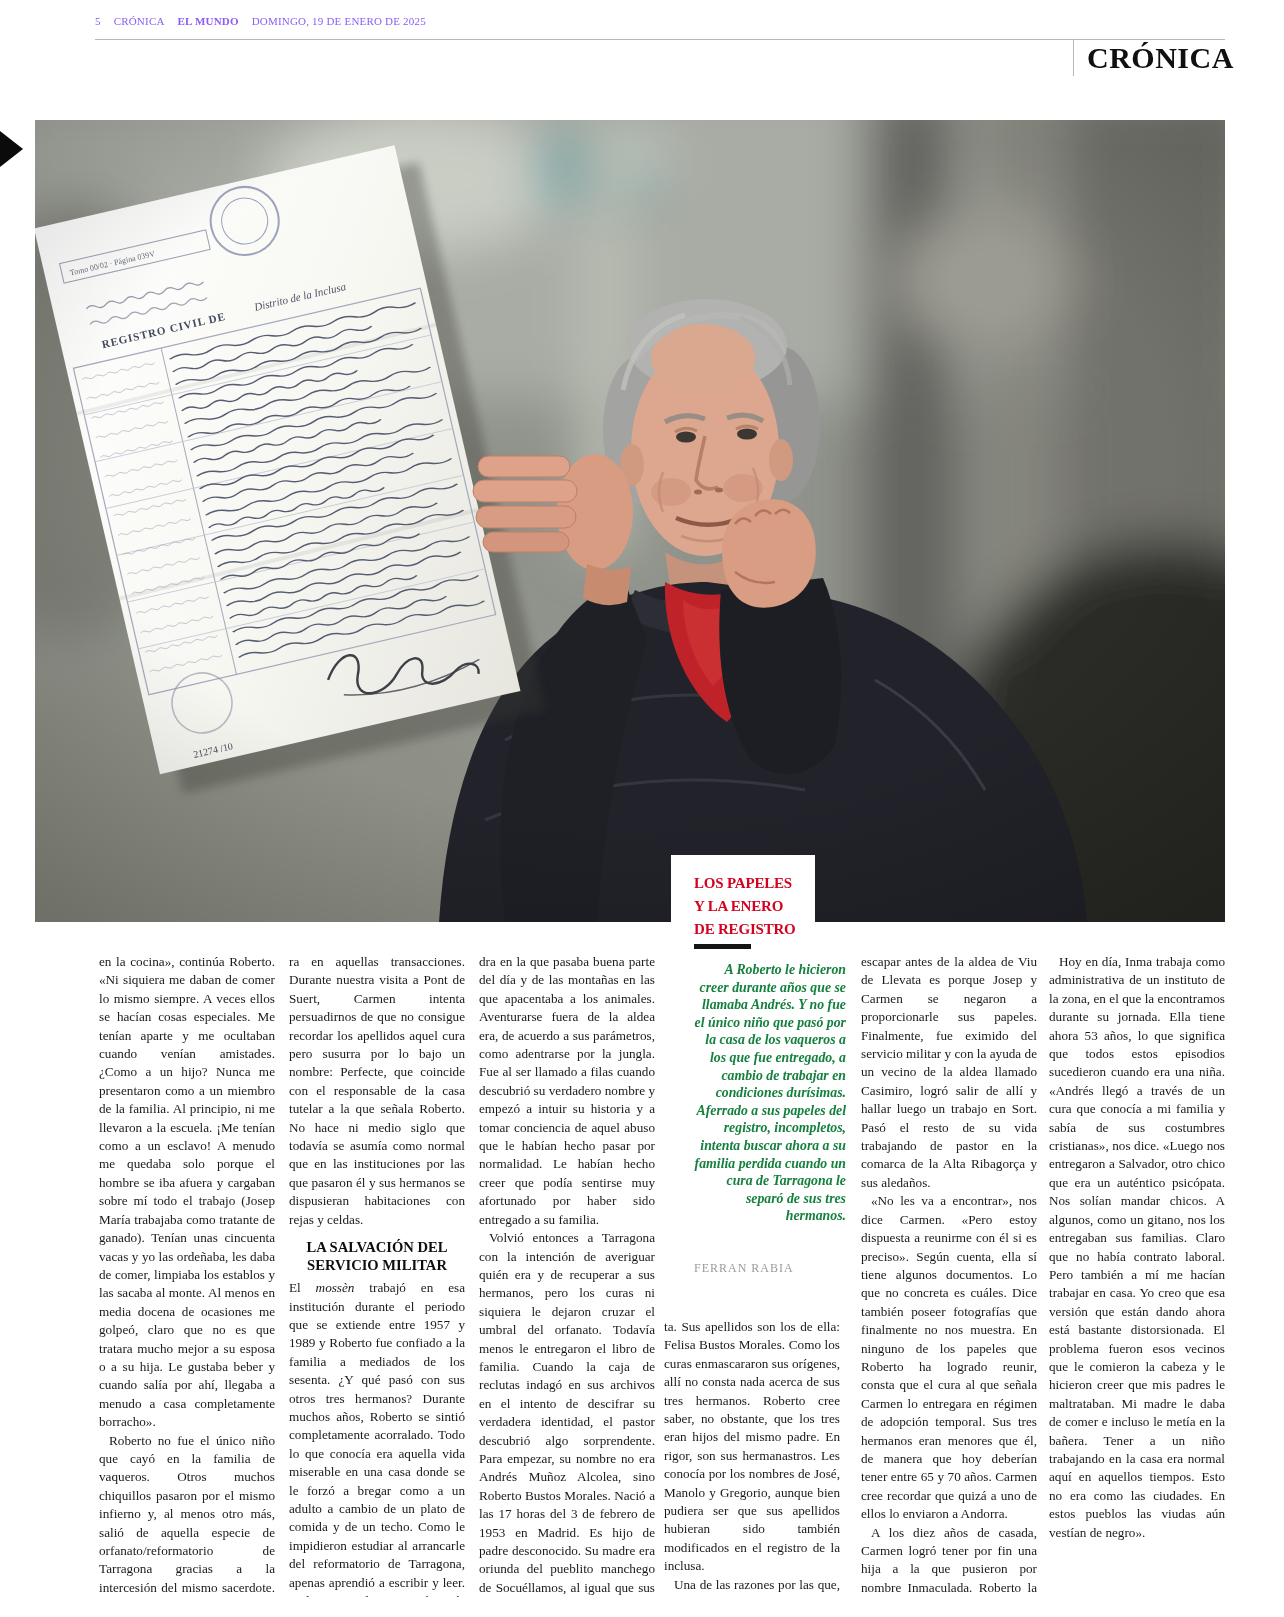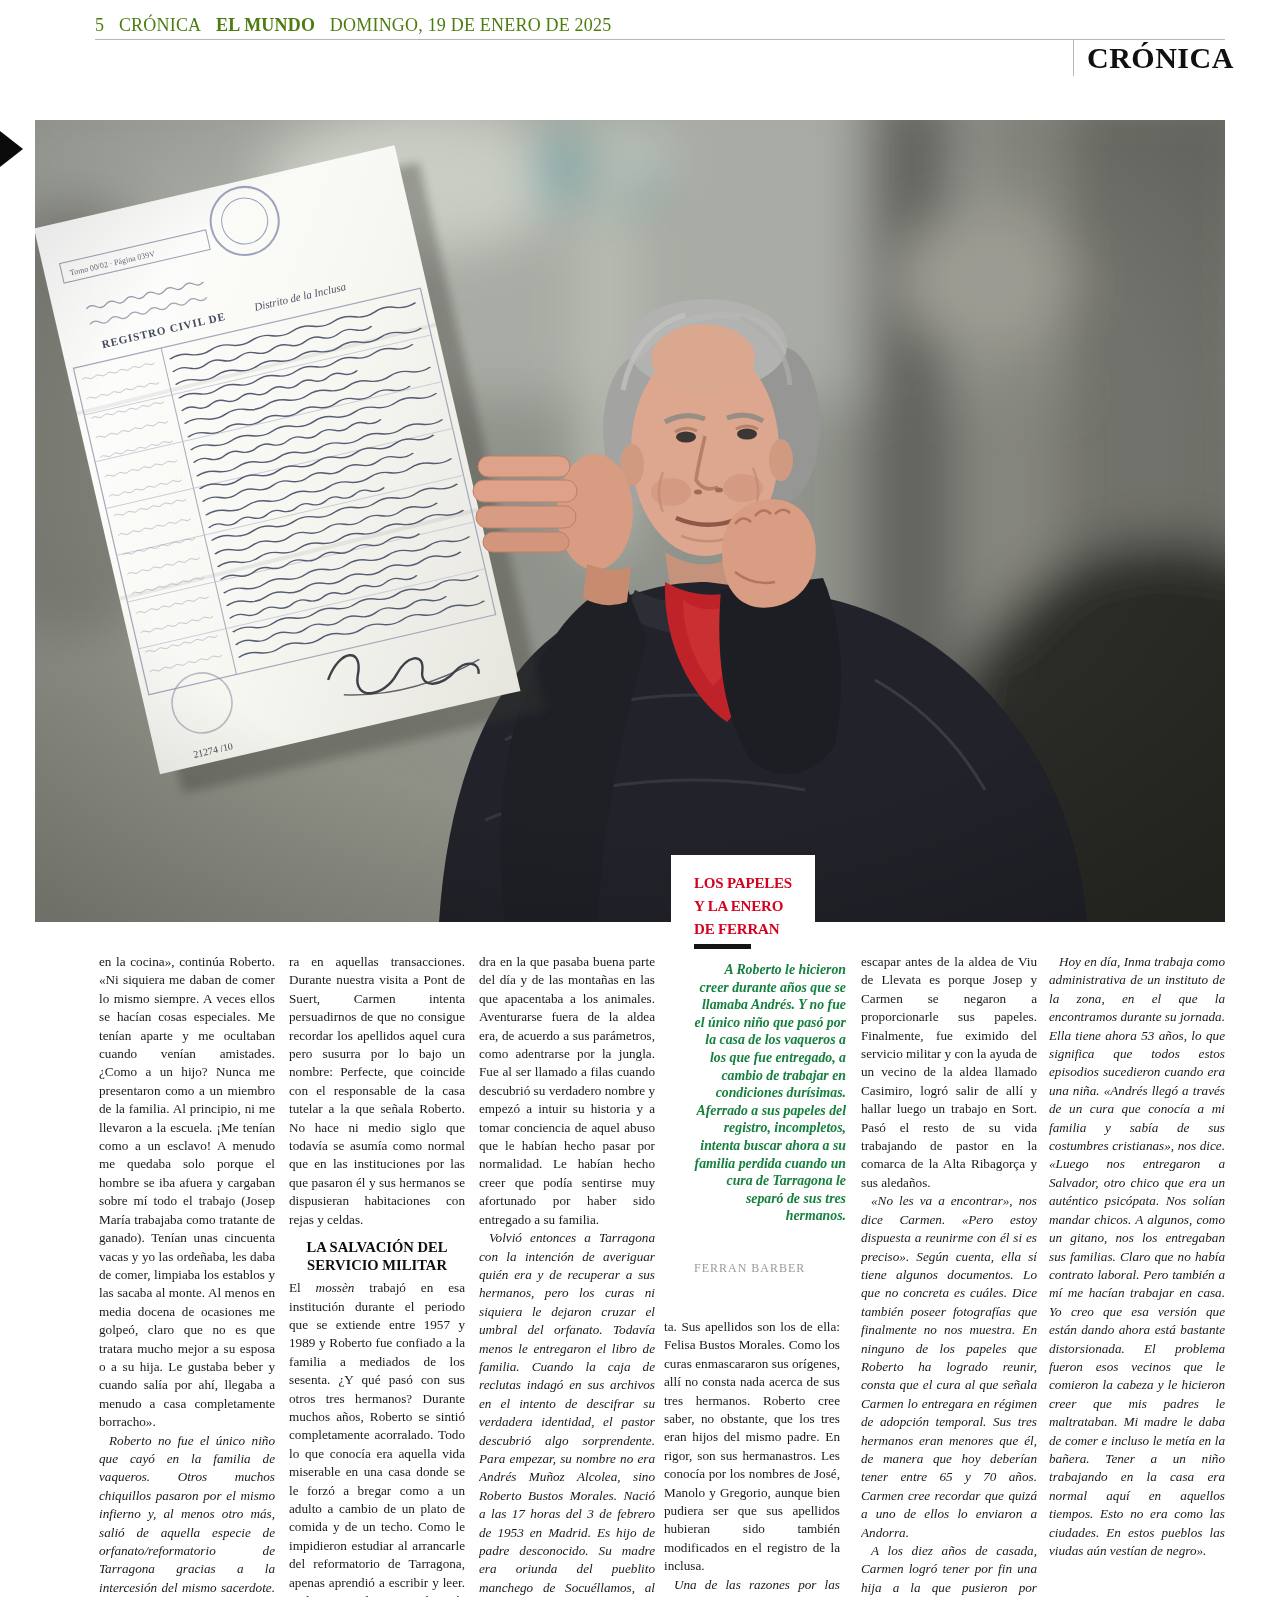--- a/index.html
+++ b/index.html
@@ -1,20 +1,20 @@
 <!DOCTYPE html>
 <html lang="es"><head>
 <meta charset="utf-8">
 <style>
   html,body{margin:0;padding:0;background:#d9d9d9;}
   .page{position:relative;width:1284px;height:1617px;background:#ffffff;margin:0 auto;
         font-family:"Liberation Serif",serif;color:#1b1b1b;overflow:hidden;}
 
   
-  .hdr-left{position:absolute;left:95px;top:15px;font-size:18px;color:#4d7c0f;letter-spacing:.2px;white-space:nowrap;}
+  .hdr-left{position:absolute;left:95px;top:15px;font-size:11px;color:#8b5cf6;letter-spacing:.2px;white-space:nowrap;}
   .hdr-left .seg{margin-right:10px;}
   .hdr-left .brand{font-weight:bold;}
   .hdr-rule{position:absolute;left:95px;top:39px;width:1130px;height:1px;background:#b7b7b7;}
   .mast-vrule{position:absolute;left:1073px;top:39px;width:1px;height:37px;background:#b7b7b7;}
   .masthead{position:absolute;left:1087px;top:41px;font-size:30px;font-weight:bold;color:#101010;letter-spacing:.5px;}
 
   .page-marker{position:absolute;left:0;top:131px;width:0;height:0;z-index:6;
     border-top:18px solid transparent;border-bottom:18px solid transparent;border-left:23px solid #0b0b0b;}
 
   
@@ -26,21 +26,21 @@
     font-weight:bold;font-size:15px;line-height:23px;letter-spacing:-.2px;}
   .kicker-rule{position:absolute;left:694px;top:944px;width:57px;height:5px;background:#141414;z-index:5;}
   .standfirst{position:absolute;left:694px;top:961px;width:152px;max-height:296px;overflow:hidden;
     font-weight:bold;font-style:italic;font-size:13.8px;line-height:17.6px;color:#15803d;text-align:right;}
   .byline{position:absolute;left:694px;top:1261px;font-size:12px;letter-spacing:1px;color:#9b9b9b;}
 
   
   .col{position:absolute;top:953px;width:176px;height:644px;overflow:hidden;
        font-size:13.2px;line-height:18.4px;text-align:justify;color:#191919;}
   .col p{margin:0;padding:0;}
-  .col p.ind{text-indent:10px;font-style:italic;}
+  .col p.ind{text-indent:10px;}
   .subhead{font-weight:bold;font-size:14.6px;line-height:18px;text-align:center;margin:9px 0 5px 0;color:#0e0e0e;}
   .it{font-style:italic;}
   #col1{left:99px;} #col2{left:289px;} #col3{left:479px;}
   #col4{left:664px;top:1318px;height:276px;}
   #col5{left:861px;} #col6{left:1049px;}
 </style>
 </head>
 <body>
 
 <div class="page">
@@ -237,25 +237,25 @@
       </g>
 
       <rect width="1190" height="802" fill="url(#vig)"></rect>
     </svg>
   </div>
 
   <div class="kicker-box"></div>
   <div class="kicker-title">
     <div>LOS PAPELES</div>
     <div>Y LA ENERO</div>
-    <div>DE FERRAN</div>
+    <div>DE REGISTRO</div>
   </div>
   <div class="kicker-rule"></div>
   <div class="standfirst">A Roberto le hicieron creer durante años que se llamaba Andrés. Y no fue el único niño que pasó por la casa de los vaqueros a los que fue entregado, a cambio de trabajar en condiciones durísimas. Aferrado a sus papeles del registro, incompletos, intenta buscar ahora a su familia perdida cuando un cura de Tarragona le separó de sus tres hermanos.</div>
-  <div class="byline">FERRAN BARBER</div>
+  <div class="byline">FERRAN RABIA</div>
 
   <div class="col" id="col1">
     <p>en la cocina», continúa Roberto. «Ni siquiera me daban de comer lo mismo siempre. A veces ellos se hacían cosas especiales. Me tenían aparte y me ocultaban cuando venían amistades. ¿Como a un hijo? Nunca me presentaron como a un miembro de la familia. Al principio, ni me llevaron a la escuela. ¡Me tenían como a un esclavo! A menudo me quedaba solo porque el hombre se iba afuera y cargaban sobre mí todo el trabajo (Josep María trabajaba como tratante de ganado). Tenían unas cincuenta vacas y yo las ordeñaba, les daba de comer, limpiaba los establos y las sacaba al monte. Al menos en media docena de ocasiones me golpeó, claro que no es que tratara mucho mejor a su esposa o a su hija. Le gustaba beber y cuando salía por ahí, llegaba a menudo a casa completamente borracho».</p>
     <p class="ind">Roberto no fue el único niño que cayó en la familia de vaqueros. Otros muchos chiquillos pasaron por el mismo infierno y, al menos otro más, salió de aquella especie de orfanato/reformatorio de Tarragona gracias a la intercesión del mismo sacerdote. No existe constancia de que el dinero intervinie-</p>
   </div>
 
   <div class="col" id="col2">
     <p>ra en aquellas transacciones. Durante nuestra visita a Pont de Suert, Carmen intenta persuadirnos de que no consigue recordar los apellidos aquel cura pero susurra por lo bajo un nombre: Perfecte, que coincide con el responsable de la casa tutelar a la que señala Roberto. No hace ni medio siglo que todavía se asumía como normal que en las instituciones por las que pasaron él y sus hermanos se dispusieran habitaciones con rejas y celdas.</p>
     <div class="subhead">LA SALVACIÓN DEL SERVICIO MILITAR</div>
     <p><span>El </span><span class="it">mossèn</span><span> trabajó en esa institución durante el periodo que se extiende entre 1957 y 1989 y Roberto fue confiado a la familia a mediados de los sesenta. ¿Y qué pasó con sus otros tres hermanos? Durante muchos años, Roberto se sintió completamente acorralado. Todo lo que conocía era aquella vida miserable en una casa donde se le forzó a bregar como a un adulto a cambio de un plato de comida y de un techo. Como le impidieron estudiar al arrancarle del reformatorio de Tarragona, apenas aprendió a escribir y leer. Todo su mundo apenas iba más allá de la cua-</span></p>

